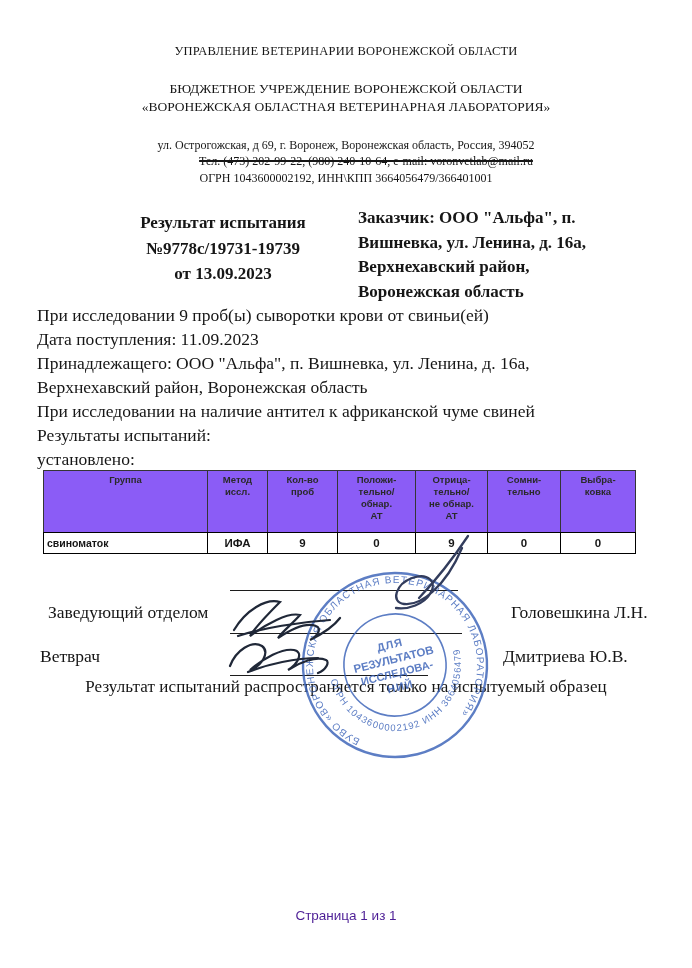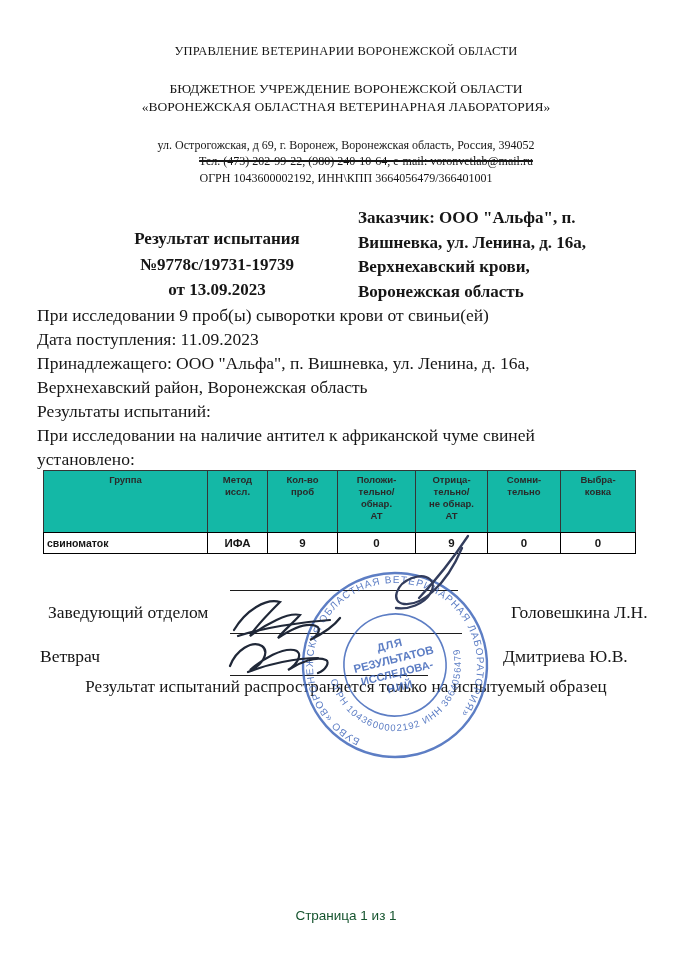--- a/index.html
+++ b/index.html
@@ -9,47 +9,47 @@
     font-family:"Liberation Serif", serif;overflow:hidden;
   }
   .abs{position:absolute;}
   .center{text-align:center;left:0;right:0;}
 
   .org-header{top:44px;font-size:12.5px;letter-spacing:.2px;}
   .org-name{top:80px;font-weight:normal;font-size:13.5px;line-height:1.32;}
   .address-block{top:137px;font-size:12px;line-height:1.36;}
   .strike{text-decoration:line-through;text-decoration-thickness:2px;margin-left:40px;}
 
-  .result-title{top:210px;left:102px;width:230px;text-align:center;
-    font-weight:bold;font-size:17px;line-height:1.5;margin-top:16px;}
+  .result-title{top:210px;left:108px;width:230px;text-align:center;
+    font-weight:bold;font-size:17px;line-height:1.5;}
   .customer-block{top:206px;left:358px;width:295px;
     font-weight:bold;font-size:17px;line-height:1.45;}
 
   .body-text{top:303px;left:37px;width:642px;font-size:17.5px;line-height:24px;}
 
   .rtab{top:470px;left:43px;width:592px;border-collapse:collapse;
     border:1.5px solid #000;table-layout:fixed;}
   .rtab th{
-    background:#14b8a6;color:#2a2a2a;font-family:"Liberation Sans",sans-serif;
+    background:#8b5cf6;color:#2a2a2a;font-family:"Liberation Sans",sans-serif;
     font-weight:bold;font-size:9.5px;line-height:1.25;height:58px;
     vertical-align:top;padding:3px 1px 0;white-space:pre-line;
     border:1px solid #353535;border-bottom:1px solid #000;}
   .rtab td{
     border:1px solid #000;height:20px;text-align:center;
     font-family:"Liberation Sans",sans-serif;font-weight:bold;font-size:11.5px;
     padding:0;margin-top:48px;}
   .rtab td.first{text-align:left;padding-left:3px;font-size:10.5px;}
 
   .sig-row{height:24px;font-size:17.5px;}
   .sig-role{position:absolute;left:40px;top:0;}
   .sig-name{position:absolute;left:503px;top:0;}
   .sig-line{position:absolute;height:0;border-top:1.6px solid #1c1c1c;}
 
   .note{top:677px;font-weight:normal;font-size:17px;letter-spacing:.1px;}
-  .footer{top:908px;font-family:"Liberation Sans",sans-serif;font-size:13.5px;color:#14532d;}
+  .footer{top:908px;font-family:"Liberation Sans",sans-serif;font-size:13.5px;color:#4c1d95;}
 
   .stamp{left:293px;top:563px;width:204px;height:204px;opacity:.82;
     transform:rotate(-14deg);}
   .ink-overlay{left:0;top:0;width:692px;height:968px;pointer-events:none;}
 </style>
 </head>
 <body>
 
 <div class="page">
 
@@ -68,31 +68,31 @@
 
   <div class="abs result-title">
     <div>Результат испытания</div>
     <div>№9778с/19731-19739</div>
     <div>от 13.09.2023</div>
   </div>
 
   <div class="abs customer-block">
     <div>Заказчик: ООО "Альфа", п.</div>
     <div>Вишневка, ул. Ленина, д. 16а,</div>
-    <div>Верхнехавский крови,</div>
+    <div>Верхнехавский район,</div>
     <div>Воронежская область</div>
   </div>
 
   <div class="abs body-text">
     <div>При исследовании 9 проб(ы) сыворотки крови от свиньи(ей)</div>
     <div>Дата поступления: 11.09.2023</div>
     <div>Принадлежащего: ООО "Альфа", п. Вишневка, ул. Ленина, д. 16а,</div>
     <div>Верхнехавский район, Воронежская область</div>
+    <div>При исследовании на наличие антител к африканской чуме свиней</div>
     <div>Результаты испытаний:</div>
-    <div>При исследовании на наличие антител к африканской чуме свиней</div>
     <div>установлено:</div>
   </div>
 
   <table class="abs rtab">
     <colgroup>
       <col style="width:164px">
         <col style="width:60px">
         <col style="width:70px">
       <col style="width:78px">
         <col style="width:72px">

